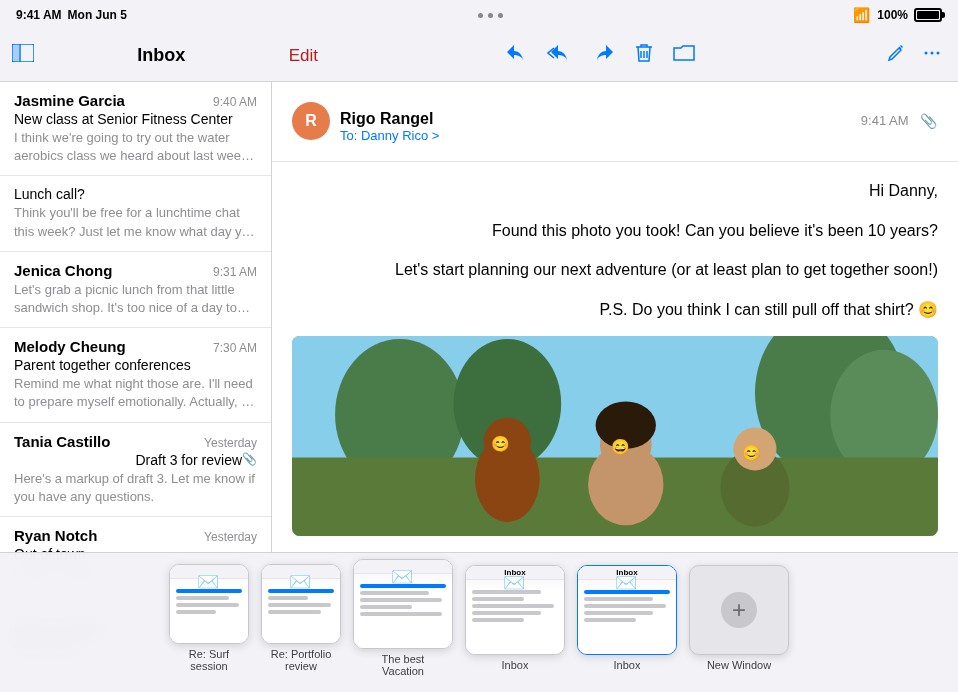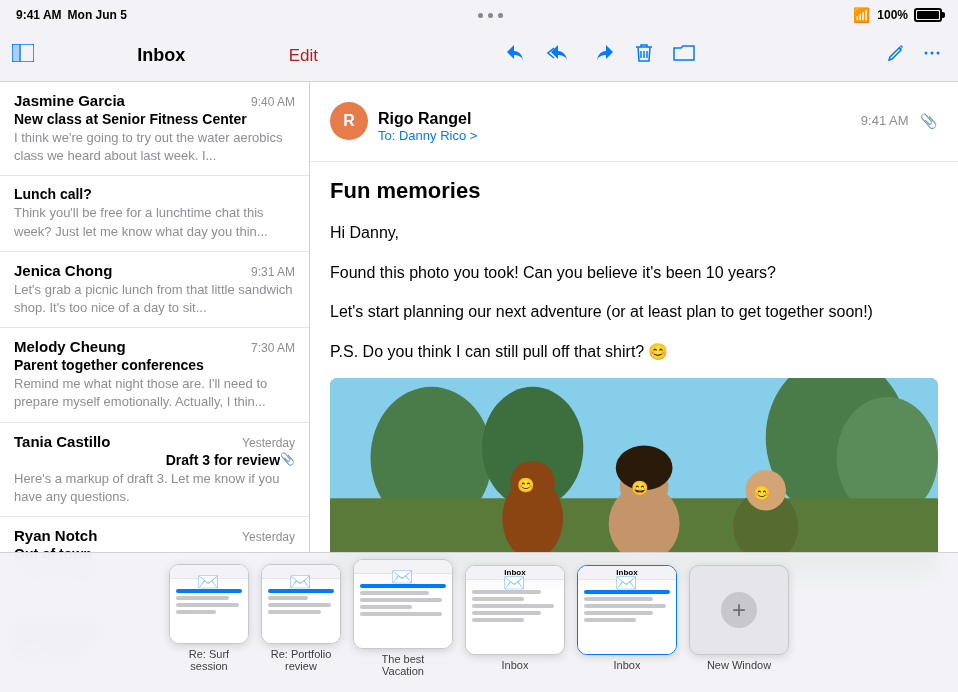--- a/index.html
+++ b/index.html
@@ -136,21 +136,21 @@
 
     
     .content-area {
       display: flex;
       flex: 1;
       overflow: hidden;
     }
 
     
     .mail-list {
-      width: 310px;
+      width: 272px;
       border-right: 1px solid #d1d1d6;
       background: #f9f9f9;
       display: flex;
       flex-direction: column;
       overflow: hidden;
       flex-shrink: 0;
     }
     .mail-item {
       padding: 10px 14px;
       border-bottom: 1px solid #e5e5ea;
@@ -170,21 +170,21 @@
       font-size: 15px;
       font-weight: 600;
       color: #000;
     }
     .mail-time {
       font-size: 12px;
       color: #8e8e93;
     }
     .mail-subject {
       font-size: 14px;
-      font-weight: 700;
+      font-weight: 400;
       color: #000;
       margin-bottom: 2px;
     }
     .mail-preview {
       font-size: 13px;
       color: #8e8e93;
       overflow: hidden;
       display: -webkit-box;
       -webkit-line-clamp: 2;
       -webkit-box-orient: vertical;
@@ -259,20 +259,21 @@
       color: #000;
       margin-bottom: 16px;
     }
     .email-body-text {
       font-size: 16px;
       color: #000;
       line-height: 1.6;
     }
     .email-body-text p {
       margin-bottom: 14px;
+      text-align: right;
     }
     .email-photo {
       width: 100%;
       height: 200px;
       background: linear-gradient(135deg, #4a8a4a 0%, #6ab56a 30%, #87ceeb 60%, #c4a882 90%);
       border-radius: 8px;
       margin-top: 8px;
       position: relative;
       overflow: hidden;
     }
@@ -555,21 +556,20 @@
               <div class="email-to">To: Danny Rico &gt;</div>
             </div>
           </div>
           <div style="display:flex; align-items:center; gap:6px;">
             <span class="email-timestamp">9:41 AM</span>
             <span class="email-attach-small">📎</span>
           </div>
         </div>
       </div>
       <div class="email-body">
-        <div class="email-subject-line">Fun memories</div>
         <div class="email-body-text">
           <p>Hi Danny,</p>
           <p>Found this photo you took! Can you believe it's been 10 years?</p>
           <p>Let's start planning our next adventure (or at least plan to get together soon!)</p>
           <p>P.S. Do you think I can still pull off that shirt? 😊</p>
         </div>
         <div class="email-photo">
           <div class="photo-bg">
             
             <svg width="100%" height="100%" viewBox="0 0 600 200" preserveAspectRatio="xMidYMid slice">

